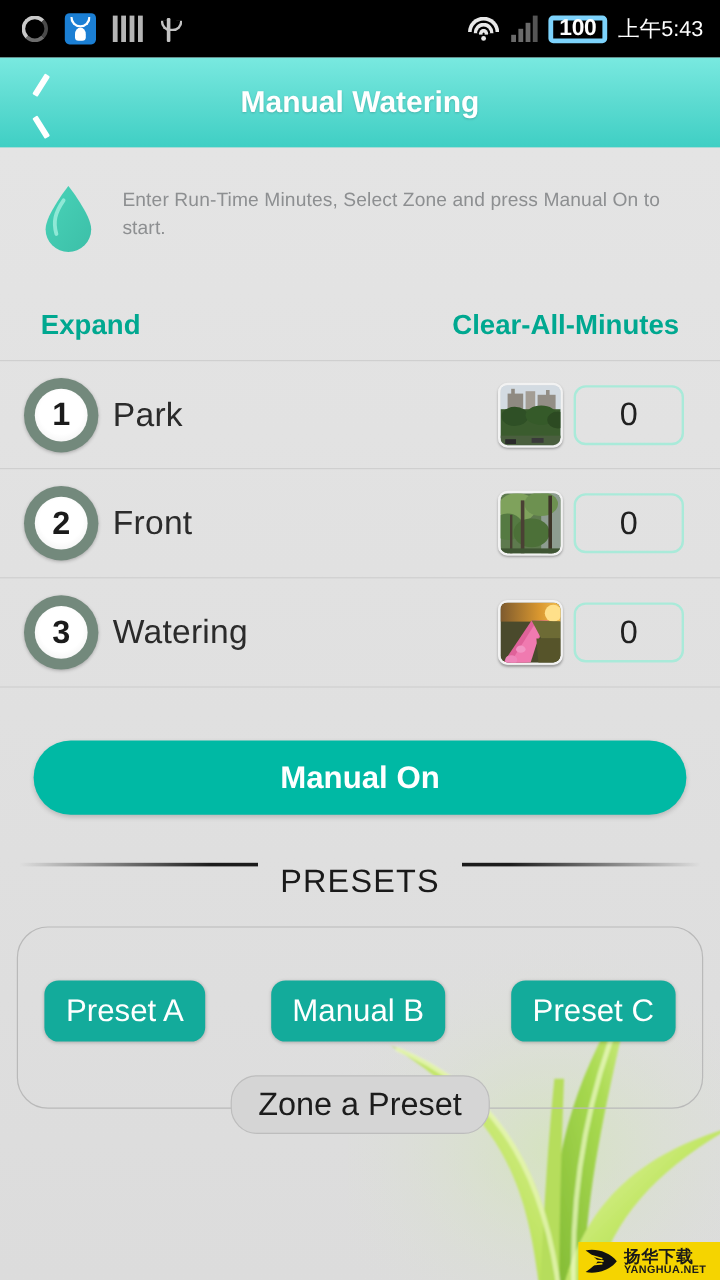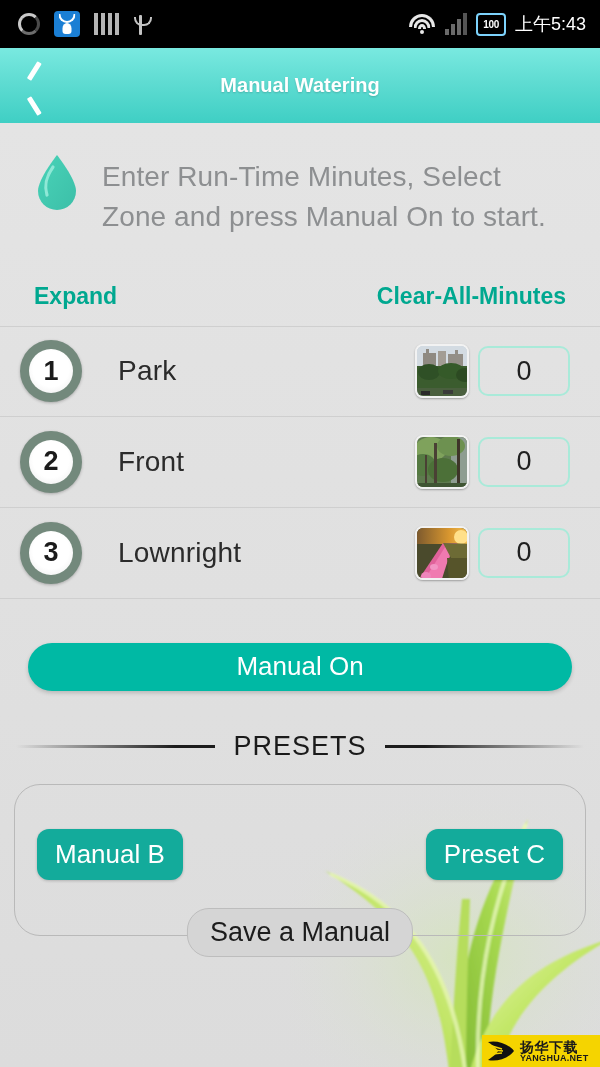--- a/index.html
+++ b/index.html
@@ -81,24 +81,24 @@
     bottom: 1px; width: 4px; height: 4px; border-radius: 50%;
     background: #e8e8e8; border: none;
   }
   .signal { display: flex; align-items: flex-end; gap: 2px; height: 22px; }
   .signal i { display: block; width: 4px; background: #6a6a6a; }
   .signal i:nth-child(1) { height: 6px; }
   .signal i:nth-child(2) { height: 11px; }
   .signal i:nth-child(3) { height: 16px; }
   .signal i:nth-child(4) { height: 22px; background: #555; }
   .battery {
-    border: 2px solid #7dd3fc; border-radius: 4px;
+    border: 4px solid #7dd3fc; border-radius: 4px;
     padding: 0 5px; height: 23px;
     display: flex; align-items: center; justify-content: center;
-    color: #fff; font-size: 10px; font-weight: bold;
+    color: #fff; font-size: 19px; font-weight: bold;
     letter-spacing: -0.3px;
   }
   .clock { color: #fff; font-size: 18px; letter-spacing: 0px; }
 
   
   .appbar {
     position: relative;
     height: 75px;
     background: linear-gradient(180deg, #79e9e0 0%, #5fdcd2 45%, #3fcfc4 100%);
     display: flex; align-items: center;
@@ -113,21 +113,21 @@
     width: 20px; height: 34px; position: relative;
   }
   .chev::before, .chev::after {
     content: ""; position: absolute; left: 3px;
     width: 20px; height: 5px; background: #fff; border-radius: 1px;
   }
   .chev::before { top: 8px;  transform: rotate(-58deg); transform-origin: left center; }
   .chev::after  { top: 26px; transform: rotate(58deg);  transform-origin: left center; }
   .apptitle {
     position: absolute; left: 0; right: 0; text-align: center;
-    color: #fff; font-size: 20px; font-weight: bold;
+    color: #fff; font-size: 25px; font-weight: bold;
     text-shadow: 0 1px 2px rgba(0,0,0,0.18);
     pointer-events: none;
   }
 
   
   .content {
     position: relative;
     height: 944px;
     background: linear-gradient(180deg, #e4e4e4 0%, #dcdcdc 100%);
     overflow: hidden;
@@ -138,21 +138,21 @@
     width: 340px; height: 300px;
     pointer-events: none;
   }
 
   .hint {
     display: flex; align-items: flex-start; gap: 22px;
     padding: 30px 30px 0 34px;
   }
   .drop { flex: 0 0 auto; width: 46px; height: 58px; }
   .hint-text {
-    color: #8d8f91; font-size: 28px; line-height: 1.42;
+    color: #8d8f91; font-size: 16px; line-height: 1.42;
     padding-top: 4px; letter-spacing: 0.1px;
   }
 
   .linkrow {
     display: flex; align-items: center;
     padding: 46px 34px 10px 34px;
   }
   .link {
     color: #00a890; font-size: 23px; font-weight: bold;
     cursor: pointer;
@@ -175,21 +175,21 @@
     display: flex; align-items: center; justify-content: center;
     box-shadow: 0 1px 3px rgba(0,0,0,0.25);
   }
   .badge-inner {
     width: 44px; height: 44px; border-radius: 50%;
     background: radial-gradient(circle at 50% 45%, #ffffff 55%, #e9e9e9 100%);
     display: flex; align-items: center; justify-content: center;
     color: #1b1b1b; font-size: 27px; font-weight: bold;
   }
   .zone-name {
-    margin-left: 36px;
+    margin-left: 12px;
     color: #2b2b2b; font-size: 28px;
     letter-spacing: 0.2px;
   }
   .zone-right { margin-left: auto; display: flex; align-items: center; gap: 9px; }
   .thumb {
     width: 54px; height: 54px; border-radius: 8px;
     border: 2px solid #f2f2f2;
     box-shadow: 0 1px 2px rgba(0,0,0,0.3);
     overflow: hidden;
   }
@@ -201,30 +201,31 @@
     color: #202020; font-size: 27px;
     cursor: text;
   }
 
   .actions {
     display: flex; gap: 38px;
     padding: 44px 28px 0 28px;
   }
   .pill {
     flex: 1 1 0;
-    height: 48px; border-radius: 31px;
+    height: 62px; border-radius: 31px;
     background: #00b9a4;
     color: #fff; font-size: 26px;
     display: flex; align-items: center; justify-content: center;
     box-shadow: 0 2px 4px rgba(0,0,0,0.18);
     cursor: pointer;
+    font-weight: bold;
   }
 
   .divider {
-    display: flex; align-items: center; gap: 18px;
+    display: flex; align-items: flex-start; gap: 18px;
     padding: 40px 16px 0 16px;
   }
   .divider .line { flex: 1 1 0; height: 3px; }
   .divider .line.l { background: linear-gradient(90deg, rgba(20,20,20,0) 0%, #1c1c1c 80%, #1c1c1c 100%); }
   .divider .line.r { background: linear-gradient(90deg, #1c1c1c 0%, #1c1c1c 20%, rgba(20,20,20,0) 100%); }
   .divider .dtitle { color: #1a1a1a; font-size: 27px; letter-spacing: 1px; }
 
   .presetbox {
     position: relative;
     margin: 22px 14px 0 14px;
@@ -422,21 +423,21 @@
             </svg>
           </div>
           <div class="mins">0</div>
         </div>
       </div>
 
       <div class="zone">
         <div class="badge">
           <div class="badge-inner">3</div>
         </div>
-        <div class="zone-name">Lownright</div>
+        <div class="zone-name">Watering</div>
         <div class="zone-right">
           <div class="thumb">
             <svg viewBox="0 0 54 54" width="54" height="54">
               <defs>
                 <linearGradient id="sun" x1="0" y1="0" x2="1" y2="0">
                   <stop offset="0%" stop-color="#7d5a2e"></stop>
                     <stop offset="60%" stop-color="#d9972f"></stop>
                     <stop offset="100%" stop-color="#f7c75a"></stop>
                 </linearGradient>
               </defs>
@@ -462,24 +463,25 @@
     </div>
 
     <div class="divider">
       <div class="line l"></div>
       <div class="dtitle">PRESETS</div>
       <div class="line r"></div>
     </div>
 
     <div class="presetbox">
       <div class="presetrow">
+        <div class="preset">Preset A</div>
         <div class="preset">Manual B</div>
         <div class="preset">Preset C</div>
       </div>
-      <div class="savebtn">Save a Manual</div>
+      <div class="savebtn">Zone a Preset</div>
     </div>
 
     <div class="watermark">
       <svg width="30" height="26" viewBox="0 0 30 26">
         <path d="M2 4 C10 2 22 5 28 13 C22 21 10 24 2 22 C8 18 12 14 12 13 C12 12 8 8 2 4 Z" fill="#111"></path>
         <path d="M6 8 L16 11 M6 12 L17 13 M6 16 L16 15" stroke="#f5d400" stroke-width="1.4"></path>
       </svg>
       <div class="wm-txt">
         <span class="wm-cn">扬华下载</span>
         <span class="wm-en">YANGHUA.NET</span>

